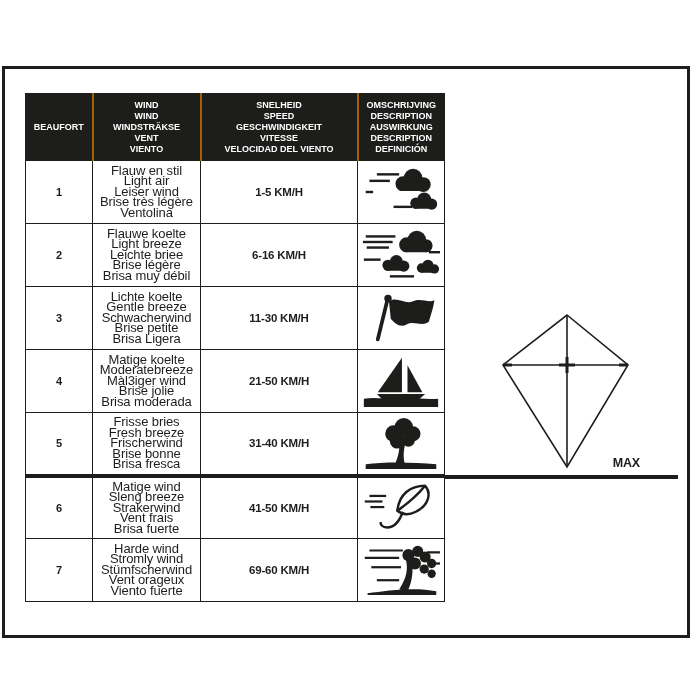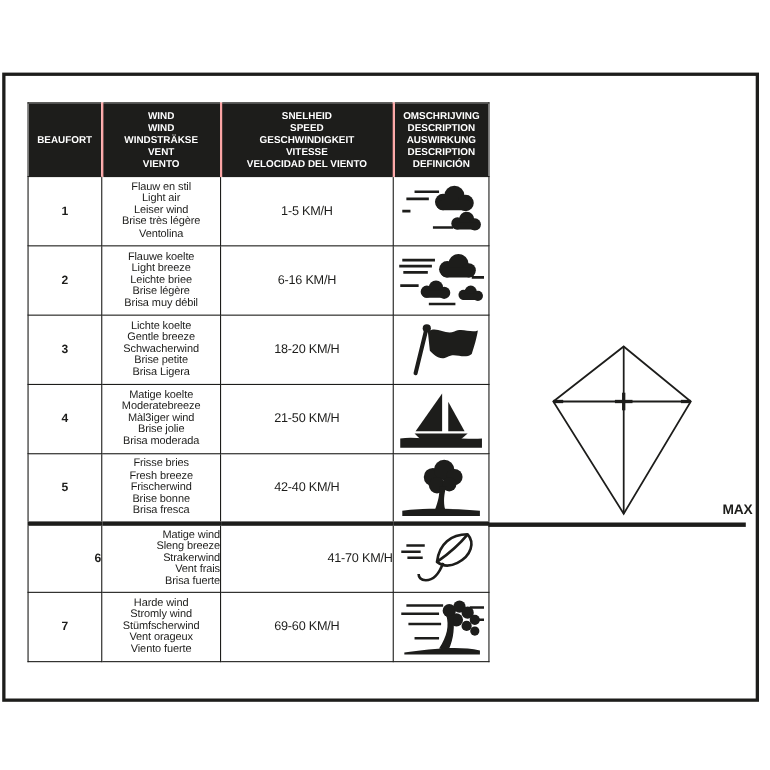--- a/index.html
+++ b/index.html
@@ -29,37 +29,37 @@
     border:1.5px solid var(--ink);
     padding:0;text-align:center;vertical-align:middle;
     overflow:hidden;
   }
   .wind-table tr.head-row{height:67px;}
   .wind-table tr.data-row{height:63px;}
   .wind-table th{
     background:var(--ink);color:#fff;
     font-size:9px;line-height:11px;font-weight:bold;letter-spacing:0;
   }
-  .wind-table th + th{border-left:2px solid #fca5a5;margin-left:22px;}
+  .wind-table th + th{border-left:2px solid #a16207;margin-left:22px;}
   td.c-beaufort{font-size:11px;font-weight:bold;}
-  td.c-wind{font-size:10px;line-height:10.5px;letter-spacing:-0.1px;}
-  td.c-speed{font-size:11.5px;font-weight:normal;letter-spacing:-0.2px;}
+  td.c-wind{font-size:13px;line-height:10.5px;letter-spacing:-0.1px;}
+  td.c-speed{font-size:11.5px;font-weight:bold;letter-spacing:-0.2px;}
   td.c-icon svg{display:block;margin:0 auto;}
-  tr.max-boundary td{border-top:4px solid var(--ink);text-align:right;}
+  tr.max-boundary td{border-top:4px solid var(--ink);}
   
   .kite-overlay{
     position:absolute;left:0;top:0;width:700px;height:700px;
     pointer-events:none;
   }
   .max-line{
     position:absolute;left:444px;top:475px;width:234px;height:4px;
     background:var(--ink);
   }
   .max-label{
-    position:absolute;left:636px;top:456px;width:48px;
+    position:absolute;left:592px;top:456px;width:48px;
     text-align:right;font-size:12.5px;font-weight:bold;letter-spacing:-0.2px;
   }
   .ink-fill{fill:var(--ink);}
   .ink-line{stroke:var(--ink);fill:none;}
 </style>
 </head>
 <body>
 
 <div class="canvas">
   <div class="page-border"></div>
@@ -133,21 +133,21 @@
                 <circle cx="78" cy="44" r="5"></circle>
             <rect x="61" y="42" width="20" height="6" rx="3"></rect>
           </g>
         </svg>
       </td>
     </tr>
 
     <tr class="data-row">
       <td class="c-beaufort">3</td>
       <td class="c-wind">Lichte koelte<br>Gentle breeze<br>Schwacherwind<br>Brise petite<br>Brisa Ligera</td>
-      <td class="c-speed">18-20 KM/H</td>
+      <td class="c-speed">11-30 KM/H</td>
       <td class="c-icon">
         <svg width="78" height="54" viewBox="0 0 84 58">
           <g class="ink-line" stroke-width="4" stroke-linecap="round">
             <path d="M17,52 L27,11"></path>
           </g>
           <circle class="ink-fill" cx="28" cy="8" r="4"></circle>
           <path class="ink-fill" d="M29,11
             C38,5 46,15 55,11
             C63,7 71,13 78,10
             C77,17 74,27 72,33
@@ -169,40 +169,40 @@
             <path d="M16,43 L68,43 L60,50 L23,50 Z"></path>
             <path d="M2,48 C14,46 30,49 42,48 C56,47 70,49 82,48 L82,57 L2,57 Z"></path>
           </g>
         </svg>
       </td>
     </tr>
 
     <tr class="data-row">
       <td class="c-beaufort">5</td>
       <td class="c-wind">Frisse bries<br>Fresh breeze<br>Frischerwind<br>Brise bonne<br>Brisa fresca</td>
-      <td class="c-speed">42-40 KM/H</td>
+      <td class="c-speed">31-40 KM/H</td>
       <td class="c-icon">
         <svg width="78" height="54" viewBox="0 0 84 58">
           <g class="ink-fill">
             <circle cx="34" cy="19" r="9"></circle>
                 <circle cx="45" cy="12" r="10"></circle>
                 <circle cx="55" cy="19" r="8"></circle>
             <circle cx="38" cy="27" r="8"></circle>
                 <circle cx="50" cy="26" r="7"></circle>
             <path d="M40,28 C41,36 39,43 36,51 L46,51 C44,43 45,36 47,28 Z"></path>
             <path d="M4,52 C26,49 56,50 80,52 L80,57 L4,57 Z"></path>
           </g>
         </svg>
       </td>
     </tr>
 
     <tr class="data-row max-boundary">
       <td class="c-beaufort">6</td>
       <td class="c-wind">Matige wind<br>Sleng breeze<br>Strakerwind<br>Vent frais<br>Brisa fuerte</td>
-      <td class="c-speed">41-70 KM/H</td>
+      <td class="c-speed">41-50 KM/H</td>
       <td class="c-icon">
         <svg width="78" height="54" viewBox="0 0 84 58">
           <g class="ink-line" stroke-width="2.4">
             <path d="M8,16 H26"></path>
                 <path d="M3,22 H22"></path>
                 <path d="M9,28 H24"></path>
           </g>
           <g class="ink-line" stroke-width="2.6" stroke-linejoin="round">
             <path d="M38,32 C40,14 52,5 68,5 C75,13 72,26 58,33 C50,37 43,36 38,32 Z"></path>
             <path d="M38,32 C48,25 59,16 68,5"></path>

